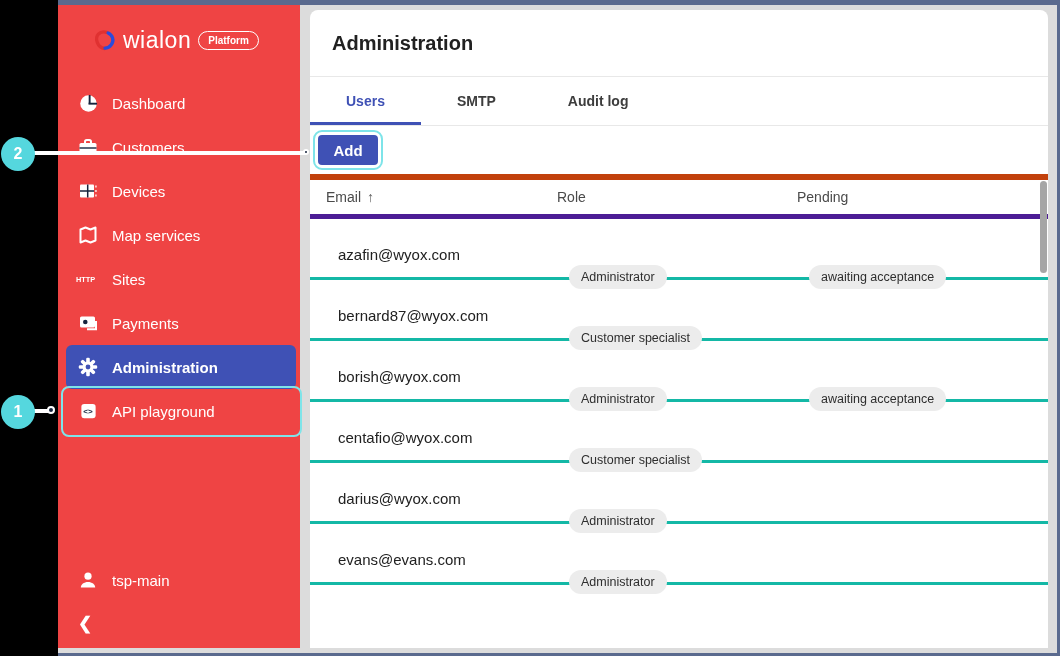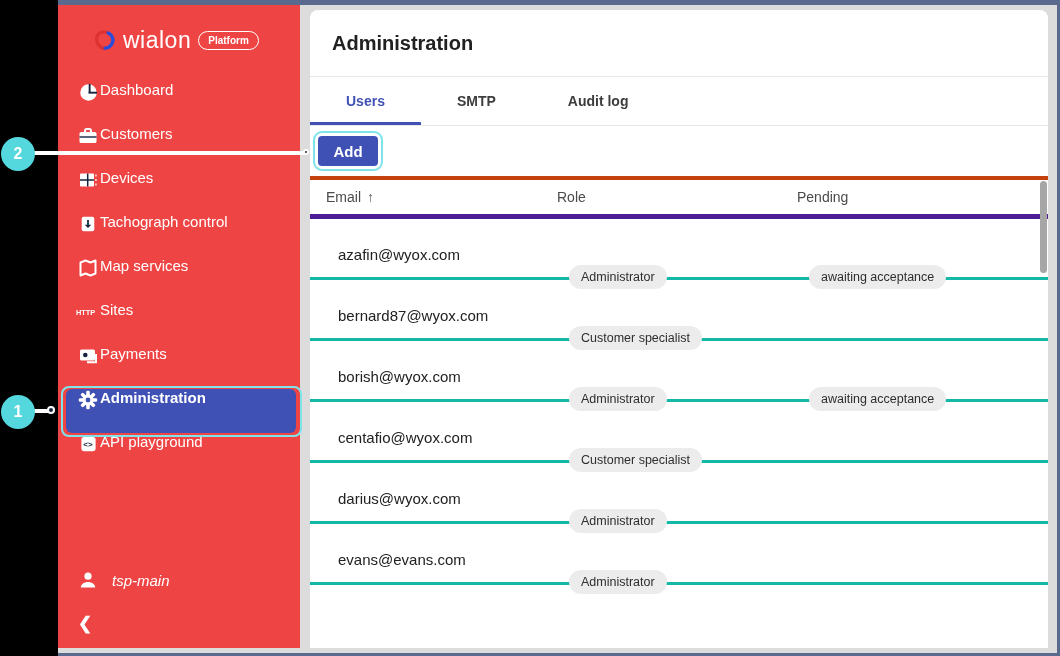--- a/index.html
+++ b/index.html
@@ -8,39 +8,39 @@
 
   .window-frame { position:absolute; left:58px; top:0; width:1002px; height:656px; background:#5A6A8E; }
   .frame-inner  { position:absolute; left:58px; top:5px; width:999px; height:648px; background:#DCDCDC; }
 
   
   .sidebar { position:absolute; left:58px; top:5px; width:242px; height:643px; background:#ef4444; }
   .logo { position:absolute; top:22px; left:34px; display:flex; align-items:center; gap:7px; }
   .logo-text { color:#fff; font-size:23px; font-weight:500; letter-spacing:0.5px; }
   .logo-badge { border:1.5px solid #fff; border-radius:11px; color:#fff; font-size:10px; font-weight:700; padding:3px 9px; }
   .nav { position:absolute; top:76px; left:0; right:0; }
-  .nav-item { height:44px; display:flex; padding-left:18px; cursor:pointer; }
+  .nav-item { height:44px; display:flex; align-items:center; padding-left:18px; gap:12px; cursor:pointer; }
   .nav-item .nav-label { color:#fff; font-size:15px; font-weight:500; }
   .nav-item.selected { background:#3F51B5; border-radius:6px; margin:0 4px 0 8px; padding-left:10px; }
   .nav-item.selected .nav-label { font-weight:700; }
   .nav-icon { width:24px; height:22px; display:flex; align-items:center; justify-content:center; flex:0 0 24px; }
-  .sidebar-user { position:absolute; left:18px; top:564px; display:flex; align-items:center; gap:12px;font-style:italic; }
+  .sidebar-user { position:absolute; left:18px; top:564px; display:flex; align-items:center; gap:12px; }
   .sidebar-user .nav-label { color:#fff; font-size:15px; font-weight:500; }
   .collapse { position:absolute; left:20px; top:608px; color:#fff; font-size:17px; font-weight:700; cursor:pointer; }
 
   
   .main-panel { position:absolute; left:310px; top:10px; width:738px; height:638px; background:#fff; border-radius:8px 8px 0 0; }
   .panel-header { height:67px; display:flex; align-items:center; padding-left:22px; border-bottom:1px solid #E8E8E8; }
   .page-title { font-size:20px; font-weight:700; color:#212121; }
   .tab-bar { height:49px; display:flex; border-bottom:1px solid #E8E8E8; }
   .tab { min-width:87px; padding:0 36px; display:flex; align-items:center; justify-content:center;
          font-size:14px; font-weight:700; color:#3D3D3D; position:relative; cursor:pointer; }
   .tab.active { color:#3F51B5; }
   .tab.active::after { content:""; position:absolute; left:0; right:0; bottom:0; height:3px; background:#3F51B5; }
-  .add-row { height:54px; display:flex; align-items:center; padding-left:8px; border-bottom:4px solid #c2410c; }
+  .add-row { height:54px; display:flex; align-items:center; padding-left:8px; border-bottom:6px solid #c2410c; }
   .add-button { width:60px; height:30px; background:#3F51B5; color:#fff; font-size:15px; font-weight:700;
                 border:none; border-radius:4px; cursor:pointer; font-family:"Liberation Sans",sans-serif;
                 outline:2px solid #7EE4E9; outline-offset:3px; }
   .table-header { height:39px; display:grid; grid-template-columns:231px 240px 1fr; align-items:center;
                   padding-left:16px; border-bottom:5px solid #4c1d95; color:#4A4A4A; font-size:14px; font-weight:500; }
   .sort-arrow { color:#5A5A5A; font-size:14px; margin-left:6px; }
   .table-row { height:61px; display:grid; grid-template-columns:231px 240px 1fr; align-items:center;
                padding-left:28px; border-bottom:3px solid #14b8a6; font-size:15px; color:#212121; cursor:pointer; }
   .chip { display:inline-block; background:#ECECEC; color:#2E2E2E; font-size:12.5px; padding:5px 12px; border-radius:14px;margin-top:46px; }
   .scroll-thumb { position:absolute; right:1px; top:171px; width:7px; height:92px; background:#A6A6A6; border-radius:4px; }
@@ -106,32 +106,20 @@
                 <line x1="17.3" y1="5.5" x2="18.6" y2="5.5"></line>
                 <line x1="17.3" y1="10" x2="18.6" y2="10"></line>
                 <line x1="17.3" y1="14.5" x2="18.6" y2="14.5"></line>
               </g>
             </svg>
           </span>
           <span class="nav-label">Devices</span>
         </div>
         <div class="nav-item">
           <span class="nav-icon">
-            <svg width="18" height="20" viewBox="0 0 20 20">
-              <rect x="3" y="2" width="14" height="16" rx="2.2" fill="#fff"></rect>
-              <g fill="#16243E">
-                <rect x="9" y="5.5" width="2" height="5.5"></rect>
-                <path d="M10 14.5l-3.6-3.6h7.2z"></path>
-              </g>
-            </svg>
-          </span>
-          <span class="nav-label">Tachograph control</span>
-        </div>
-        <div class="nav-item">
-          <span class="nav-icon">
             <svg width="20" height="20" viewBox="0 0 20 20">
               <path d="M2.5 4.5l5-2 5 2 5-2v13l-5 2-5-2-5 2z" fill="none" stroke="#fff" stroke-width="2" stroke-linejoin="round"></path>
             </svg>
           </span>
           <span class="nav-label">Map services</span>
         </div>
         <div class="nav-item">
           <span class="nav-icon">
             <svg width="26" height="20" viewBox="0 0 26 20">
               <text x="0" y="13.5" font-family="Liberation Sans,sans-serif" font-size="8" font-weight="bold" fill="#fff">HTTP</text>

